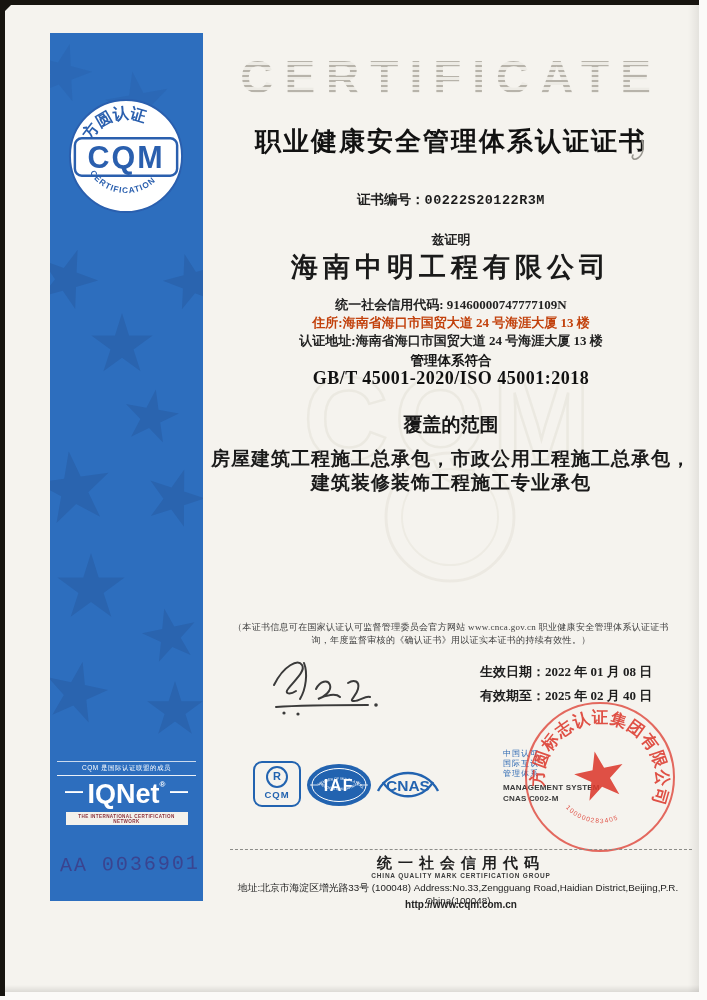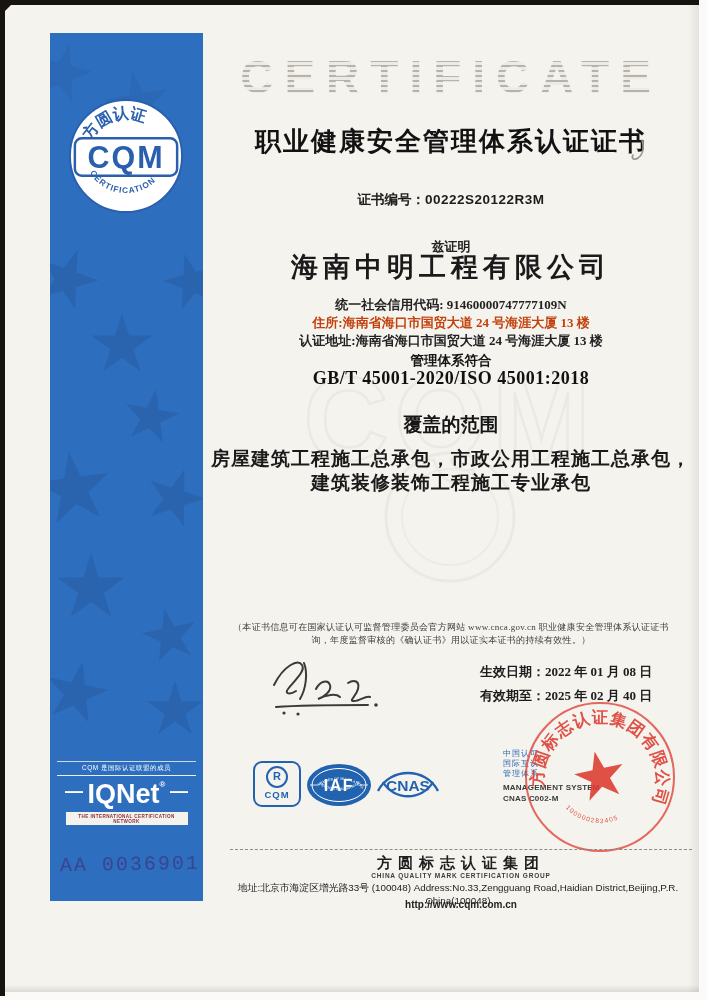--- a/index.html
+++ b/index.html
@@ -45,22 +45,22 @@
   .center-col{left:205px;width:492px;text-align:center;}
   .serif{font-family:"Liberation Serif", serif;}
   #embossed{top:50px;font-weight:bold;font-size:46px;letter-spacing:11px;color:#c3bfb6;}
   @supports ((-webkit-background-clip:text) or (background-clip:text)){
     #embossed{
       background:repeating-linear-gradient(180deg,#b7b3aa 0 2.5px,#edebe5 2.5px 5px);
       -webkit-background-clip:text;background-clip:text;color:transparent;}
   }
   #doc-title{top:124px;font-size:26px;font-weight:bold;color:#121212;letter-spacing:2px;}
   #cert-no{top:191px;font-size:13.5px;color:#1c1c1c;font-weight:600;}
-  #cert-no .val{font-family:Liberation Sans, sans-serif;letter-spacing:.5px;}
-  #certify{top:238px;font-size:13px;font-weight:600;color:#222;}
+  #cert-no .val{font-family:Liberation Mono, monospace;letter-spacing:.5px;}
+  #certify{top:231px;font-size:13px;font-weight:600;color:#222;}
   #company{top:249px;font-size:27px;font-weight:600;letter-spacing:5px;color:#1a1a1a;}
   #credit{top:296px;font-size:13px;font-weight:600;color:#222;}
   #addr1{top:314px;font-size:13px;font-weight:600;color:#c2410c;}
   #addr2{top:332px;font-size:13px;font-weight:600;color:#222;}
   #mgmt-label{top:352px;font-size:13.5px;font-weight:bold;color:#161616;}
   #standard{top:368px;font-size:18px;font-weight:bold;color:#111;letter-spacing:.5px;}
   #scope-label{top:412px;font-size:19px;font-weight:bold;color:#161616;}
   #scope1{top:446px;font-size:19px;font-weight:600;color:#1a1a1a;letter-spacing:1px;}
   #scope2{top:470px;font-size:19px;font-weight:600;color:#1a1a1a;letter-spacing:1px;}
   #note1{top:621px;font-size:9px;color:#3d3d3d;letter-spacing:.3px;}
@@ -228,20 +228,20 @@
     <textPath href="#sealArc" startOffset="12">方圆标志认证集团有限公司</textPath>
   </text>
   <path id="sealDigits" d="M 42,106 A 46,46 0 0 0 118,106" fill="none"></path>
   <text font-size="6.5" letter-spacing="1.2" fill="#dd3a2e" font-family="Liberation Sans, sans-serif">
     <textPath href="#sealDigits" startOffset="6">100000283405</textPath>
   </text>
 </svg>
 
 <div class="abs" id="dotline"></div>
 <div class="abs" id="footer-block"></div>
-<div class="abs center-col serif" id="group-name" style="left:230px;width:462px;">方圆标志认证集团</div>
+<div class="abs center-col serif" id="group-name" style="left:230px;width:462px;">统一社会信用代码</div>
 <div class="abs" id="group-en" style="left:230px;width:462px;text-align:center;">CHINA QUALITY MARK CERTIFICATION GROUP</div>
 <div class="abs" id="addr-line" style="left:212px;width:492px;text-align:center;">地址:北京市海淀区增光路33号 (100048)   Address:No.33,Zengguang Road,Haidian District,Beijing,P.R. China(100048)</div>
 <div class="abs" id="website" style="left:230px;width:462px;text-align:center;">http://www.cqm.com.cn</div>
 
 <svg class="abs" id="pen-mark" width="20" height="26" viewBox="0 0 20 26">
   <path d="M14,2 C16,8 16,16 10,20 C6,23 3,20 5,17" fill="none" stroke="#98968f" stroke-width="1.6" stroke-linecap="round"></path>
 </svg>
 
 </body></html>

